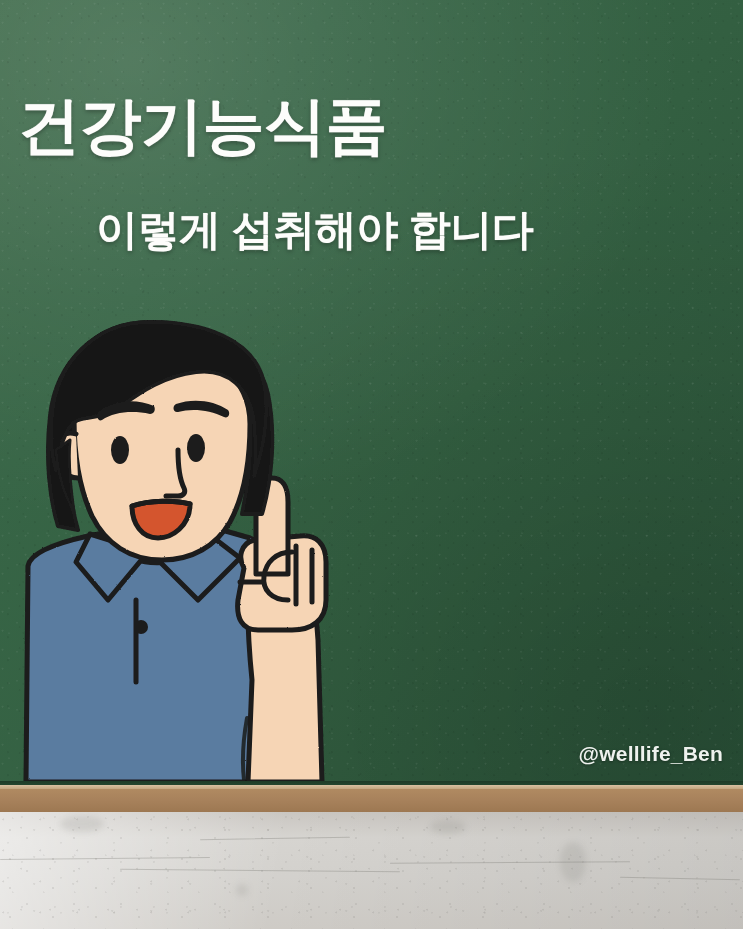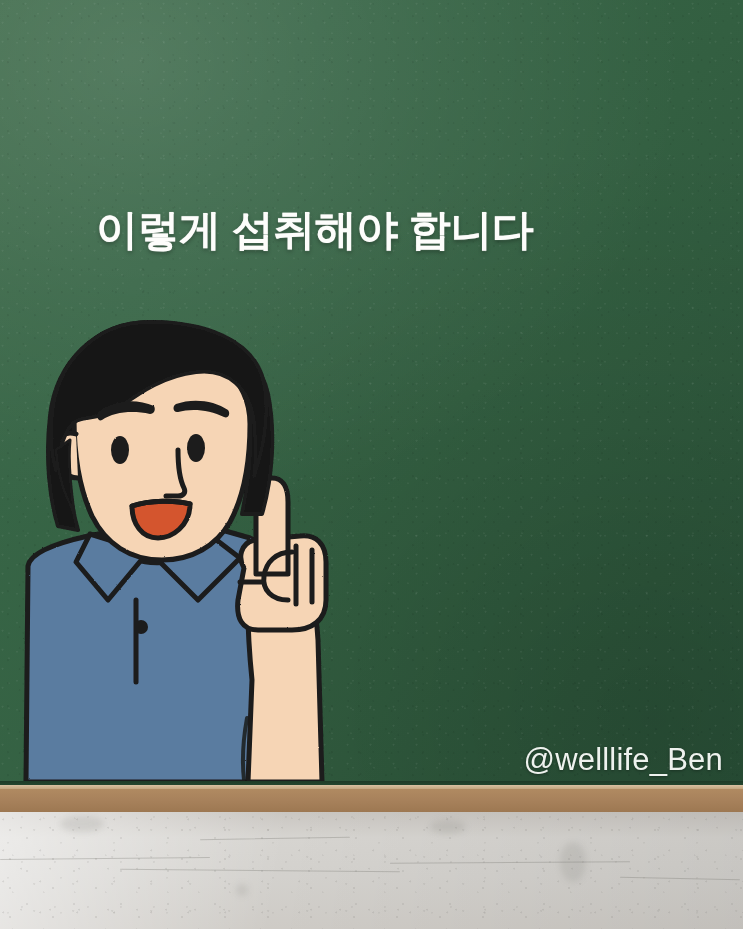--- a/index.html
+++ b/index.html
@@ -141,22 +141,22 @@
     line-height: 1.05;
   }
 
   
   .watermark {
     position: absolute;
     z-index: 7;
     right: 20px;
     top: 742px;
     color: #eef2ee;
-    font-size: 31px;
-    font-weight: 400;
+    font-size: 21px;
+    font-weight: 700;
     letter-spacing: 0.2px;
     text-shadow: 0 1px 3px rgba(0,0,0,.35);
     white-space: nowrap;
   }
 
   
   .illustration {
     position: absolute;
     z-index: 5;
     left: 0px;
@@ -333,20 +333,21 @@
                      C 190 226, 172 238, 158 238
                      C 142 238, 132 224, 132 206 Z" fill="#d4552f" stroke-width="5"></path>
 
             <path d="M 132 206 C 150 200, 176 200, 190 204" fill="none" stroke-width="5"></path>
           </g>
 
         </g>
       </svg>
     </div>
 
+    <div class="headline headline-1">건강기능식품</div>
 
     <div class="headline headline-2">이렇게 섭취해야 합니다</div>
 
     <div class="watermark">@welllife_Ben</div>
 
   </div>
 
   <div class="ledge">
     <div class="ledge-topline"></div>
     <div class="ledge-highlight"></div>

